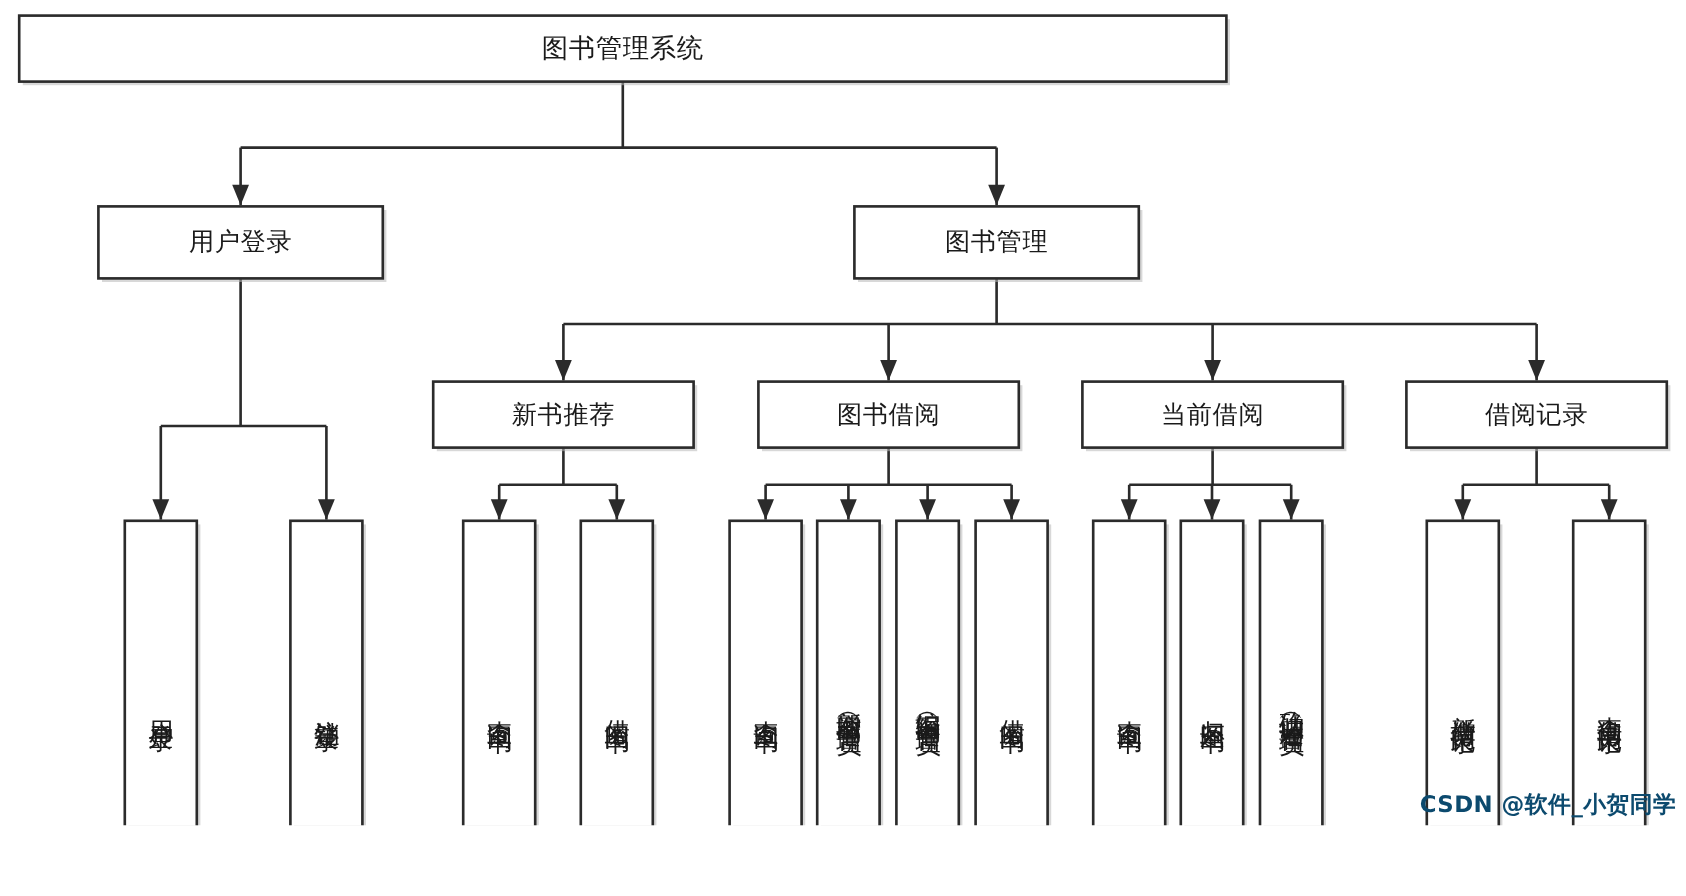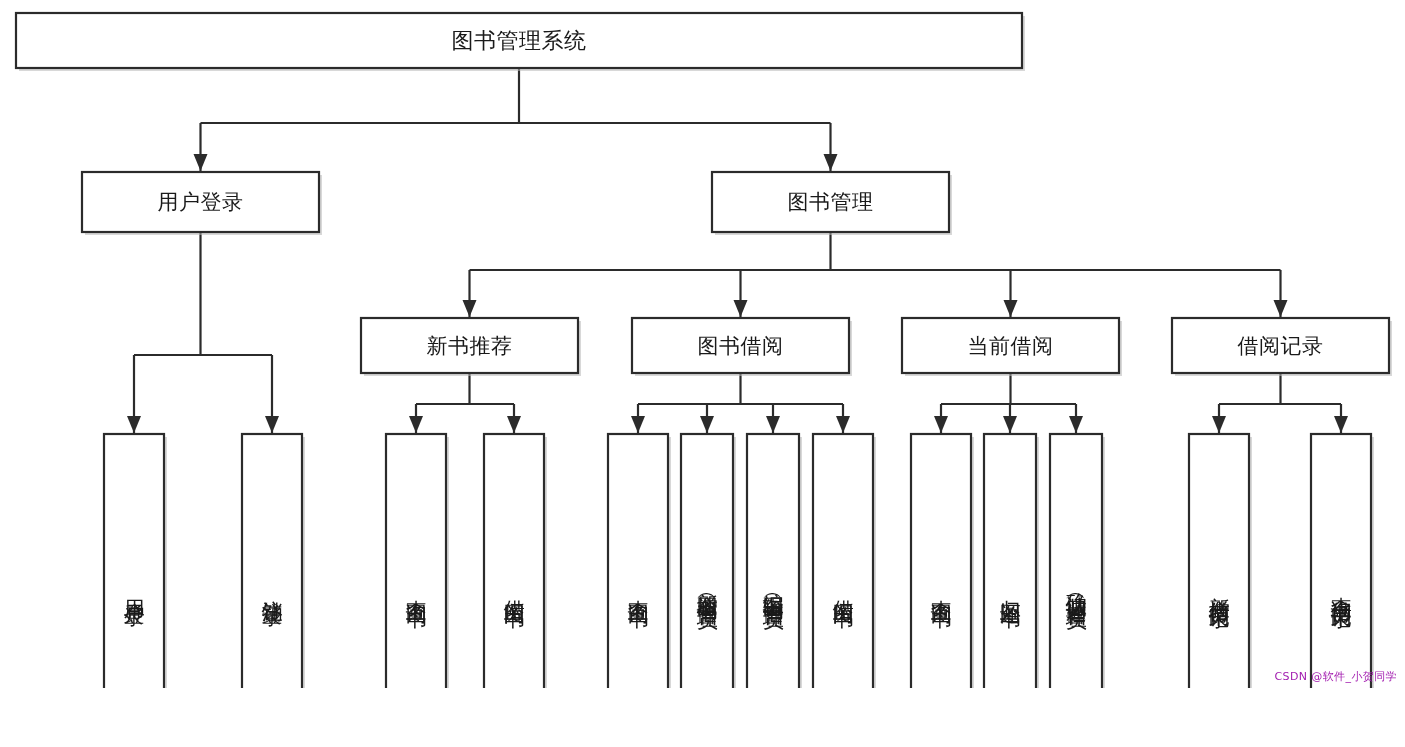--- a/index.html
+++ b/index.html
@@ -72,24 +72,25 @@
     line-height: 1.08;
     color: #1a1a1a;
     letter-spacing: 2.5px;
     white-space: nowrap;
   }
   .watermark {
     position: absolute;
     right: 8px;
     bottom: 4px;
     font-family: "DejaVu Sans", "Liberation Sans", sans-serif;
-    font-size: 11px;
-    color: #a21caf;
+    font-size: 19px;
+    color: #0c4a6e;
     letter-spacing: 0.4px;
     user-select: none;
+    font-weight: bold;
   }
 </style>
 </head>
 <body>
 
 <div id="diagram-root">
 
   <svg id="tree-svg" viewBox="0 0 1405 747" xmlns="http://www.w3.org/2000/svg">
     <g id="connectors-layer">
         <line x1="519" y1="68" x2="519" y2="123" class="connector"></line>

